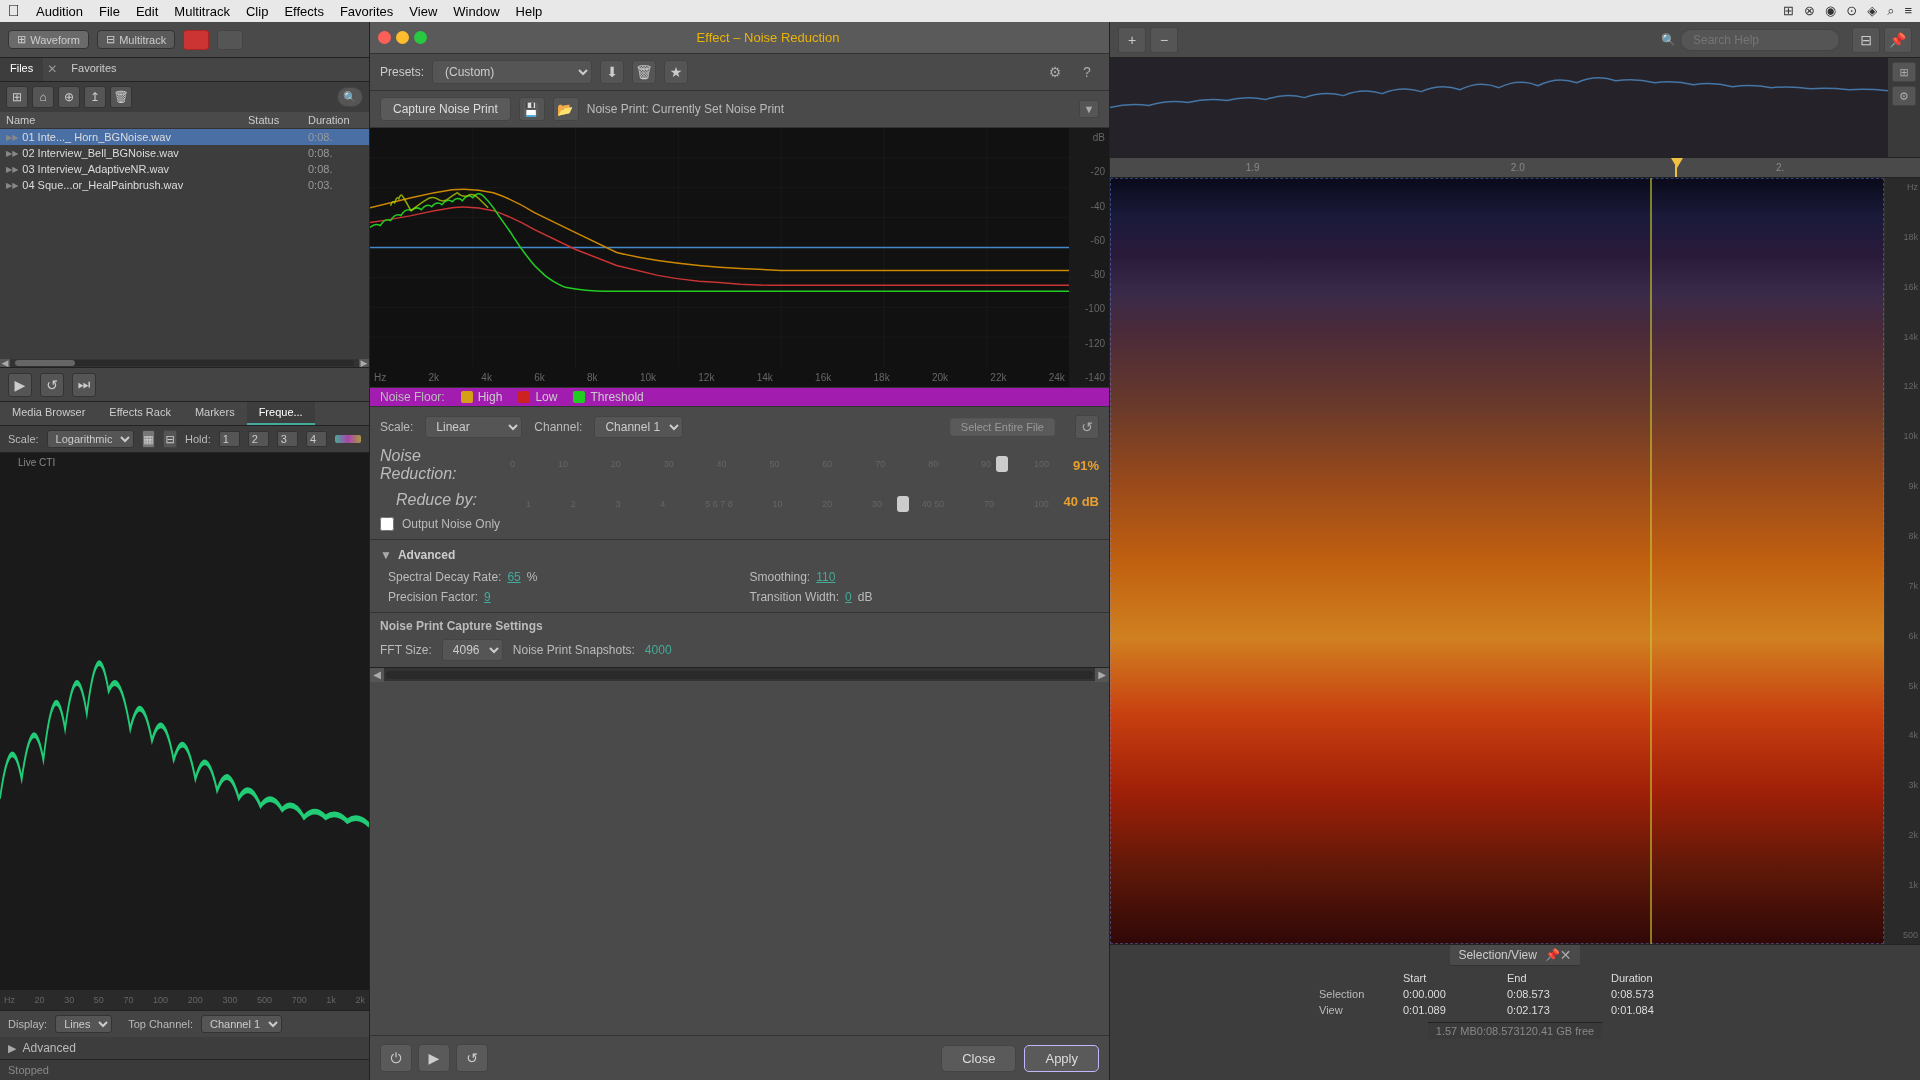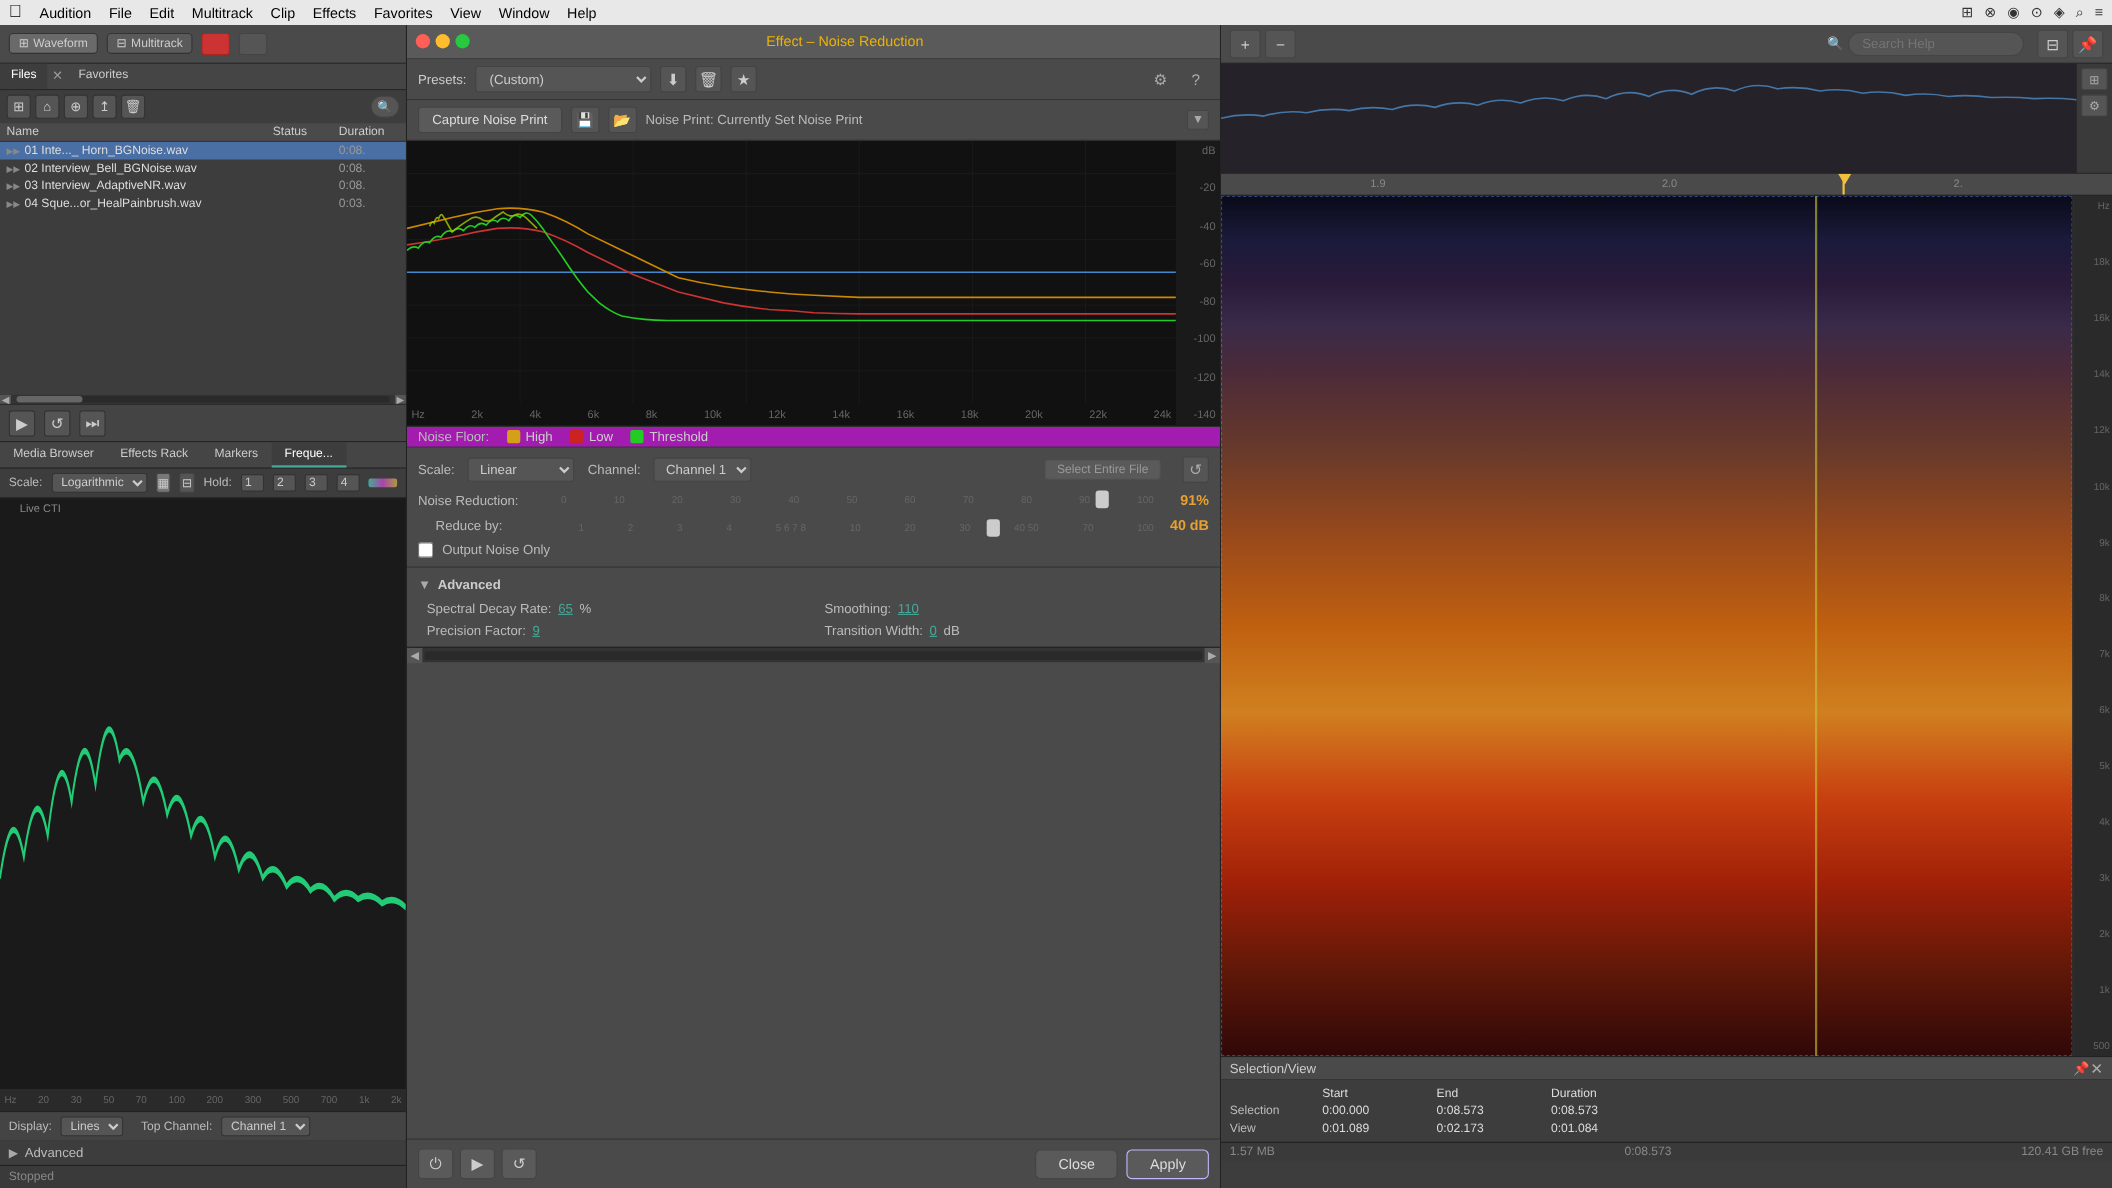--- a/index.html
+++ b/index.html
@@ -557,21 +557,21 @@
       color: #aaa;
       font-size: 14px;
     }
 
     
     .slider-row {
       display: flex;
       align-items: center;
       gap: 8px;
     }
-    .slider-label { font-size: 12px; color: #bbb; width: 120px; }
+    .slider-label { font-size: 16px; color: #bbb; width: 120px; font-style: italic; }
     .slider-track {
       flex: 1;
       height: 6px;
       background: #333;
       border-radius: 3px;
       position: relative;
       cursor: pointer;
     }
     .slider-fill {
       height: 100%;
@@ -862,25 +862,26 @@
       justify-content: space-between;
       padding: 4px 2px;
       font-size: 9px;
       color: #666;
       text-align: right;
       border-left: 1px solid #333;
     }
 
     
     .selection-panel {
-      height: 120px;
+      height: 136px;
       background: #3d3d3d;
       border-top: 1px solid #222;
       display: flex;
       flex-direction: column;
+      align-items: center;
     }
     .selection-header {
       display: flex;
       align-items: center;
       background: #4a4a4a;
       padding: 2px 8px;
       border-bottom: 1px solid #333;
     }
     .selection-title { font-size: 12px; color: #ccc; flex: 1; }
     .selection-close { cursor: pointer; color: #aaa; font-size: 14px; }
@@ -1322,20 +1323,33 @@
           <span class="adv-value">9</span>
         </div>
         <div class="adv-item">
           <span class="adv-label">Transition Width:</span>
           <span class="adv-value">0</span>
           <span class="adv-label">dB</span>
         </div>
       </div>
     </div>
 
+    <div class="npc-section">
+      <div class="npc-title">Noise Print Capture Settings</div>
+      <div class="npc-row">
+        <span class="npc-label">FFT Size:</span>
+        <select class="npc-select">
+          <option>4096</option>
+          <option>2048</option>
+          <option>8192</option>
+        </select>
+        <span class="npc-label">Noise Print Snapshots:</span>
+        <span class="npc-value">4000</span>
+      </div>
+    </div>
 
     <div class="hscroll-bar">
       <div class="hscroll-arrow">◀</div>
       <div class="hscroll-track"></div>
       <div class="hscroll-arrow">▶</div>
     </div>
 
     <div class="effect-footer">
       <div class="footer-left">
         <div class="footer-btn">⏻</div>

